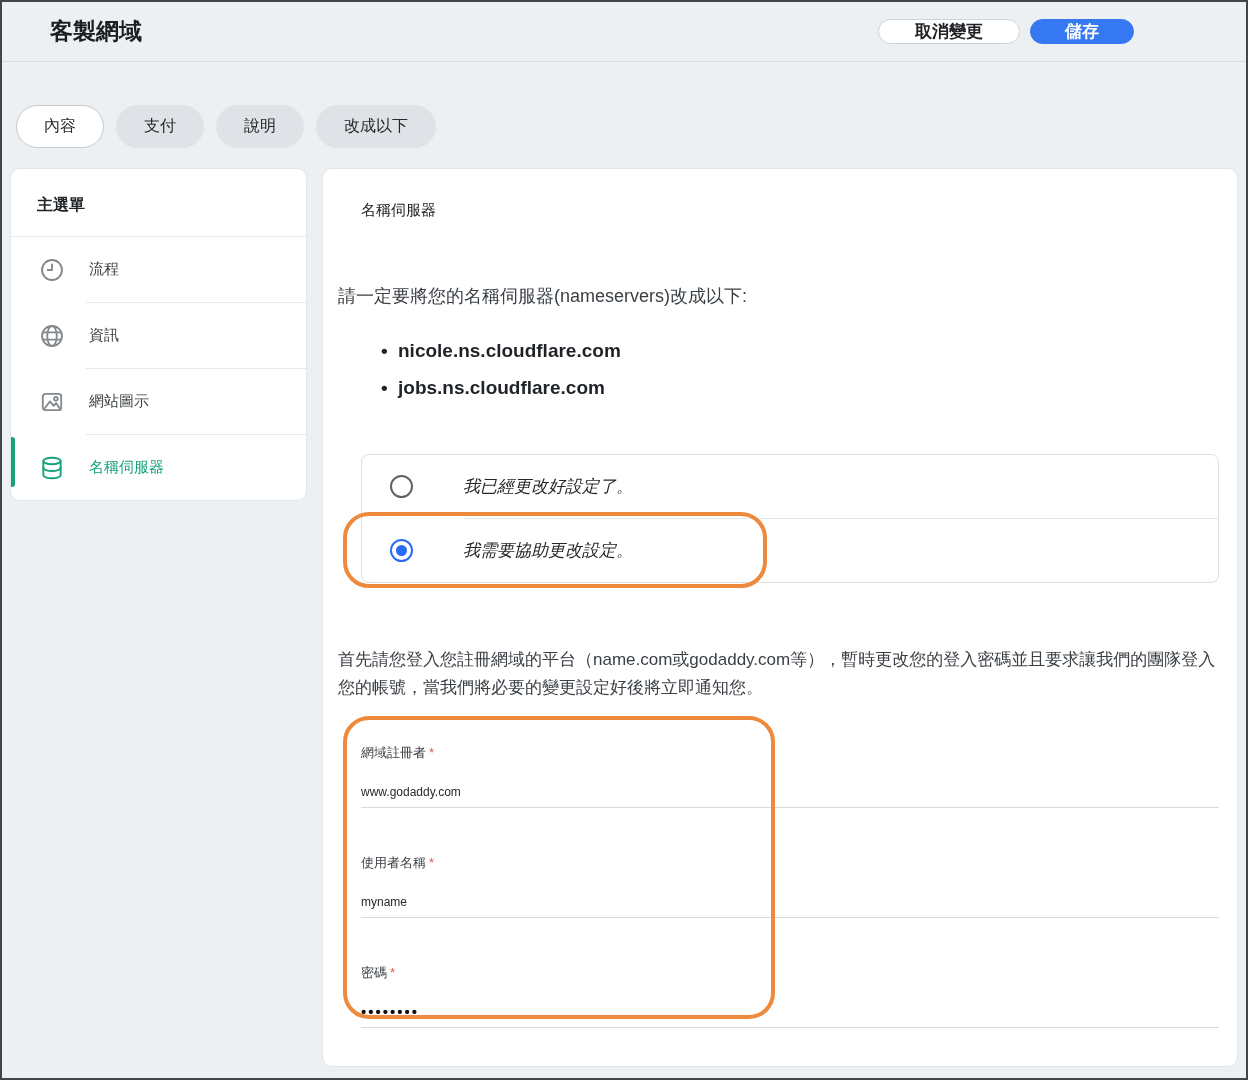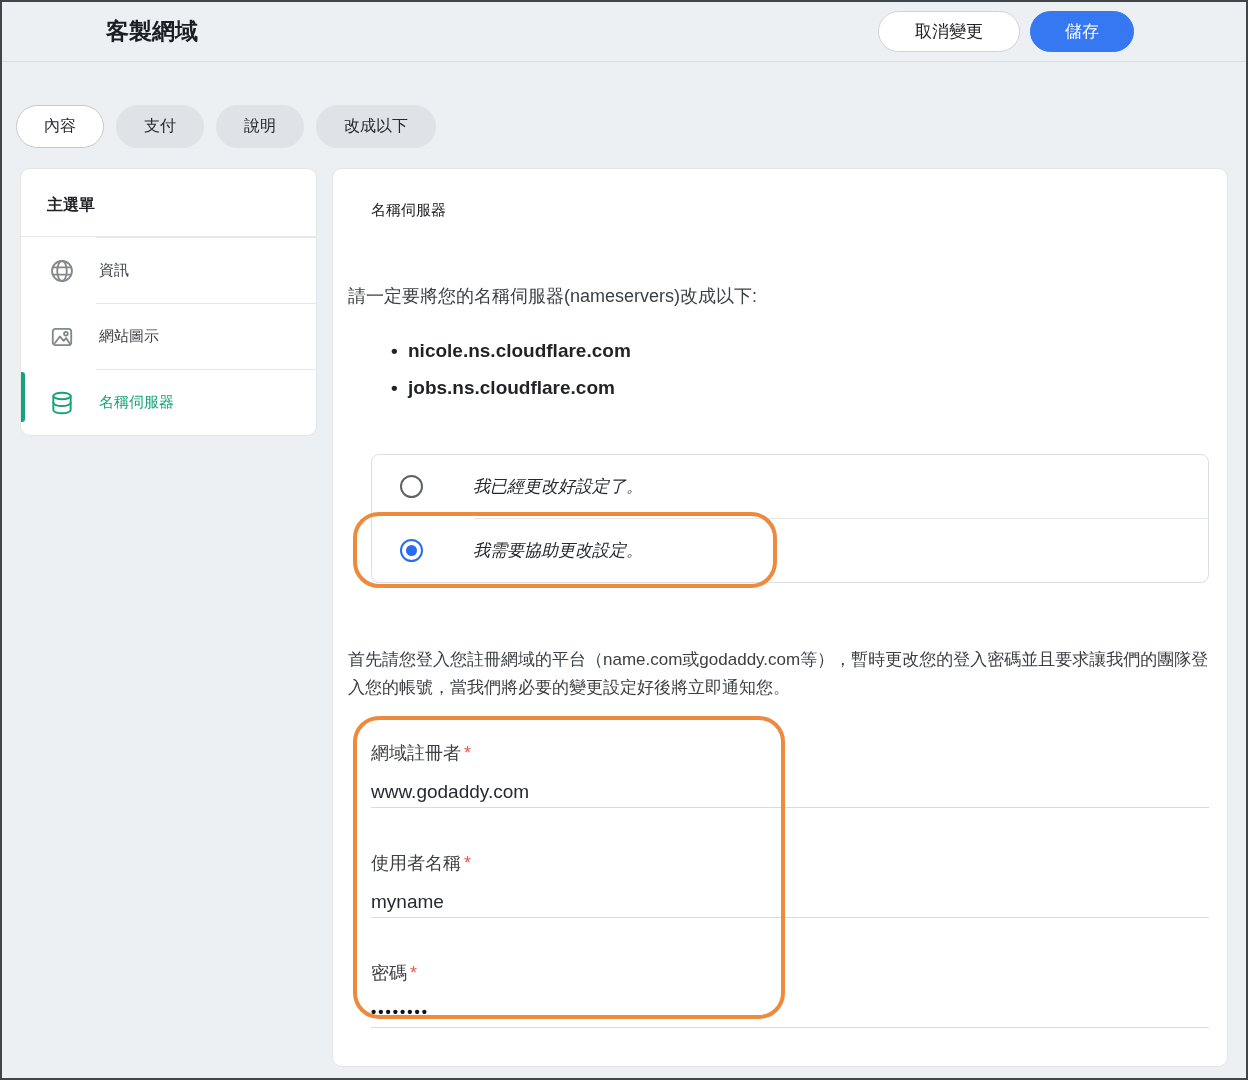--- a/index.html
+++ b/index.html
@@ -9,34 +9,34 @@
     background:#edf0f2;
     border:2px solid #41464b;
     color:#24282c;
     overflow:hidden;
   }
   
   .header {
     height:60px; background:#edf0f2; border-bottom:1px solid #d9dcdf;
     display:flex; align-items:center;
   }
-  .page-title { margin-left:104px; font-size:23px; font-weight:bold; color:#1b1f23; }
+  .page-title { margin-left:48px; font-size:23px; font-weight:bold; color:#1b1f23; }
   .header-actions { margin-left:auto; margin-right:112px; display:flex; gap:10px; align-items:center; }
-  .btn { height:41px; border-radius:21px; font-size:17px; font-weight:normal;
+  .btn { height:25px; border-radius:21px; font-size:17px; font-weight:bold;
          display:flex; align-items:center; justify-content:center; cursor:pointer; }
   .btn-cancel { background:#ffffff; border:1px solid #cfd3d7; color:#202124; padding:0 36px; }
   .btn-save   { background:#3578f2; border:1px solid #3578f2; color:#ffffff; padding:0 34px; }
   
   .tabs { margin:43px 0 0 14px; display:flex; gap:12px; }
   .tab { height:43px; padding:0 27px; border-radius:22px; font-size:16px; color:#26292d;
          background:#dfe3e7; border:1px solid #dfe3e7;
          display:flex; align-items:center; cursor:pointer;text-align:right; }
   .tab.active { background:#ffffff; border:1.5px solid #c6c9cd; }
   
-  .content { display:flex; align-items:flex-start; gap:15px; padding:0 18px; margin-top:20px; }
+  .content { display:flex; align-items:flex-start; gap:15px; padding:0 8px; margin-top:20px; }
   .card { background:#ffffff; border:1px solid #e3e6e9; border-radius:10px; }
   
   .sidebar { width:297px; flex:none; overflow:hidden; }
   .sidebar-title { padding:26px 0 20px 26px; font-size:16px; font-weight:bold; color:#1f2327; }
   .sidebar-divider { height:1px; background:#e6e8eb; }
   .sidebar-divider.inset { margin-left:75px; }
   .side-item { height:65px; display:flex; align-items:center; padding-left:28px;
                position:relative; cursor:pointer; }
   .side-item .icon { width:26px; height:26px; flex:none; display:flex; }
   .side-item .lbl { margin-left:24px; font-size:15px; color:#3c4043; }
@@ -59,23 +59,23 @@
   .radio-outer { width:23px; height:23px; border-radius:50%; border:2px solid #5f6368;
                  flex:none; display:flex; align-items:center; justify-content:center; background:#fff; }
   .radio-row.selected .radio-outer { border-color:#2b6bf3; }
   .radio-inner { width:11px; height:11px; border-radius:50%; background:transparent; }
   .radio-row.selected .radio-inner { background:#2b6bf3; }
   .radio-lbl { margin-left:50px; font-size:17px; color:#24282c;font-style:italic; }
   .p2 { margin-top:63px; max-width:884px; font-size:17px; line-height:28px; color:#3a3f44; }
   .fields { margin-top:42px; margin-left:23px; }
   .field { border-bottom:1px solid #d8dbde; padding-bottom:2px; margin-bottom:46px; }
   .field:last-child { margin-bottom:0; }
-  .field-label { font-size:18px; color:#3d4145; line-height:18px; margin-bottom:17px; }
+  .field-label { font-size:13px; color:#3d4145; line-height:18px; margin-bottom:17px; }
   .req { color:#e25a4a; margin-left:3px; }
-  .field-value { font-size:19px; color:#26292d; line-height:26px; }
+  .field-value { font-size:12px; color:#26292d; line-height:26px; }
   .field-value.password { font-size:15px; font-weight:bold; letter-spacing:2px; color:#111; }
   
   .annot { position:absolute; border:4px solid #ee8a3d; border-radius:26px; pointer-events:none; }
   .annot-1 { left:20px; top:343px; width:424px; height:76px; }
   .annot-2 { left:20px; top:547px; width:432px; height:303px; }
   svg { display:block; }
 </style>
 </head>
 <body>
 
@@ -93,20 +93,29 @@
   <div class="tab">說明</div>
   <div class="tab">改成以下</div>
 </div>
 
 <div class="content">
 
   <div class="card sidebar">
     <div class="sidebar-title">主選單</div>
     <div class="sidebar-divider"></div>
 
+    <div class="side-item">
+      <span class="icon">
+        <svg width="26" height="26" viewBox="0 0 24 24" fill="none" stroke="#83888d" stroke-width="1.7" stroke-linecap="round" stroke-linejoin="round">
+          <circle cx="12" cy="12" r="9.2"></circle>
+            <polyline points="12 6.8 12 12 8 12"></polyline>
+        </svg>
+      </span>
+      <span class="lbl">流程</span>
+    </div>
     <div class="sidebar-divider inset"></div>
 
     <div class="side-item">
       <span class="icon">
         <svg width="26" height="26" viewBox="0 0 24 24" fill="none" stroke="#83888d" stroke-width="1.7" stroke-linecap="round" stroke-linejoin="round">
           <circle cx="12" cy="12" r="9.2"></circle>
           <ellipse cx="12" cy="12" rx="4.4" ry="9.2"></ellipse>
           <line x1="3.6" y1="8.6" x2="20.4" y2="8.6"></line>
           <line x1="3.6" y1="15.4" x2="20.4" y2="15.4"></line>
         </svg>

